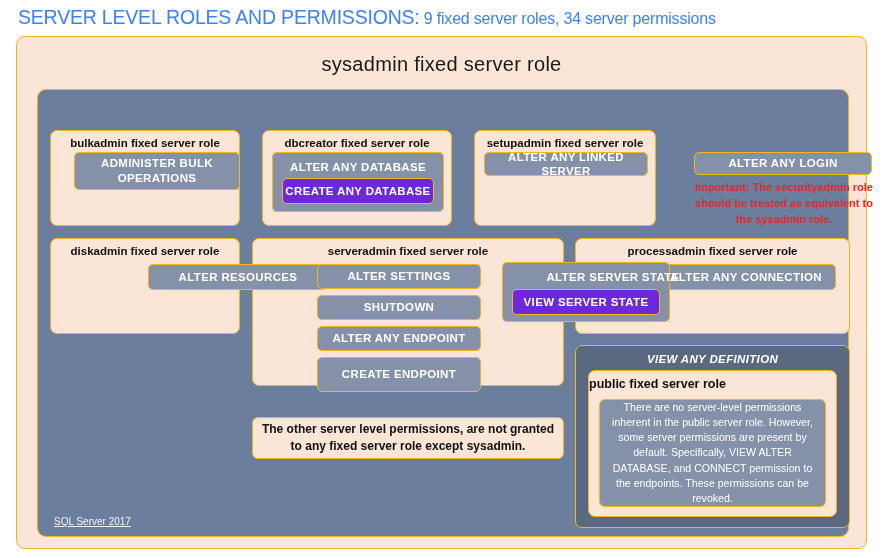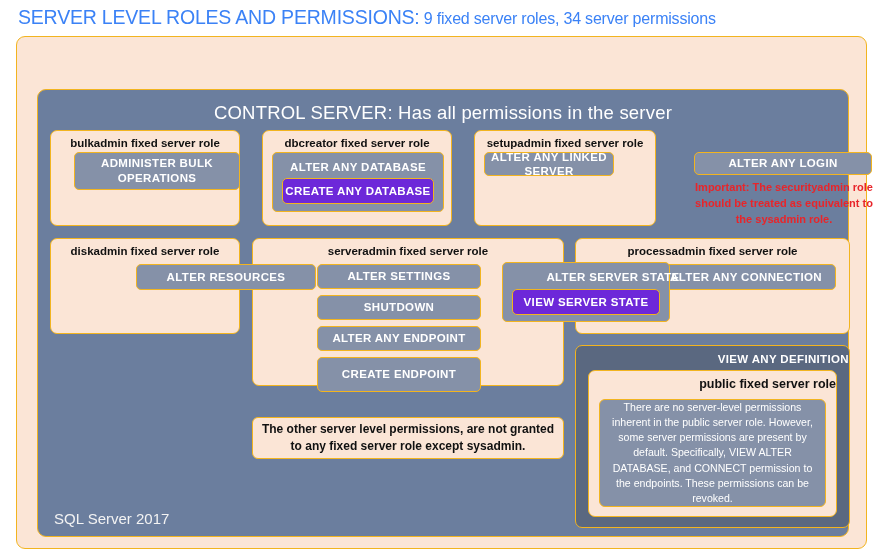--- a/index.html
+++ b/index.html
@@ -83,22 +83,23 @@
     width: 100%;
     text-align: center;
     font-size: 18.5px;
     color: #ffffff;
     letter-spacing: 0.2px;
   }
   .sql-version {
     position: absolute;
     left: 16px;
     bottom: 9px;
-    font-size: 15px;
+    font-size: 10px;
     color: #f3f3f3;
+    text-decoration: underline;
   }
 
   
   .role-box {
     position: absolute;
     background: #fbe5d6;
     border: 1.5px solid #f2b41f;
     border-radius: 7px;
     box-sizing: border-box;
   }
@@ -170,43 +171,44 @@
     background: #5a6880;
     border: 1.4px solid #f2b41f;
     border-radius: 7px;
     box-sizing: border-box;
   }
   .view-any-def-title {
     position: absolute;
     left: 0;
     top: 7px;
     width: 100%;
-    text-align: right;
+    text-align: center;
     font-size: 11.5px;
     font-weight: bold;
     color: #ffffff;
     letter-spacing: 0.35px;
+    font-style: italic;
   }
   .public-box {
     position: absolute;
     left: 12px;
     top: 24px;
     right: 12px;
     bottom: 10px;
     background: #fbe5d6;
     border: 1.5px solid #f2b41f;
     border-radius: 7px;
     box-sizing: border-box;
   }
   .public-title {
     position: absolute;
     left: 0;
     top: 6px;
     width: 100%;
-    text-align: right;
+    text-align: left;
     font-size: 12.5px;
     font-weight: bold;
     color: #111111;
   }
   .public-note {
     position: absolute;
     left: 10px;
     top: 28px;
     right: 10px;
     bottom: 9px;
@@ -228,55 +230,55 @@
 </head>
 <body>
 
 <div id="canvas">
 
   <div class="header">
     <span class="h-main">SERVER LEVEL ROLES AND PERMISSIONS:</span><span class="h-sub"> 9 fixed server roles, 34 server permissions</span>
   </div>
 
   <div class="sysadmin-panel">
+    <div class="sysadmin-title">sysadmin fixed server role</div>
 
     <div class="control-panel">
-      <div class="control-title">CONTROL SERVER: Has all permissions in the server</div>
       <div class="sql-version">SQL Server 2017</div>
 
       <div class="role-box" style="left:12px; top:40px; width:190px; height:96px;">
         <div class="role-title">bulkadmin fixed server role</div>
       </div>
       <div class="perm two-line" style="left:36px; top:62px; width:166px; height:38px;">ADMINISTER  BULK OPERATIONS</div>
 
       <div class="role-box" style="left:224px; top:40px; width:190px; height:96px;">
         <div class="role-title">dbcreator fixed server role</div>
       </div>
       <div class="perm" style="left:234px; top:62px; width:172px; height:60px;">
         <span style="position:absolute; left:0; top:7px; width:100%; text-align:center;">ALTER ANY DATABASE</span>
       </div>
       <div class="perm dark" style="left:244px; top:88px; width:152px; height:26px;">CREATE  ANY DATABASE</div>
 
       <div class="role-box" style="left:436px; top:40px; width:182px; height:96px;">
         <div class="role-title">setupadmin fixed server role</div>
       </div>
-      <div class="perm" style="left:446px; top:62px; width:130px; height:24px;">ALTER ANY LINKED SERVER</div>
+      <div class="perm" style="left:446px; top:62px; width:164px; height:24px;">ALTER ANY LINKED SERVER</div>
 
       <div class="perm" style="left:656px; top:62px; width:178px; height:23px;">ALTER ANY LOGIN</div>
       <div class="note-red" style="left:650px; top:90px; width:192px;">Important:  The securityadmin role should  be treated as equivalent to the  sysadmin role.</div>
 
       <div class="role-box" style="left:12px; top:148px; width:190px; height:96px;">
         <div class="role-title">diskadmin fixed server role</div>
       </div>
 
       <div class="role-box" style="left:214px; top:148px; width:312px; height:148px;">
         <div class="role-title">serveradmin fixed server role</div>
       </div>
 
-      <div class="perm" style="left:98px; top:174px; width:180px; height:26px;">ALTER RESOURCES</div>
+      <div class="perm" style="left:110px; top:174px; width:180px; height:26px;">ALTER RESOURCES</div>
 
       <div class="role-box" style="left:537px; top:148px; width:275px; height:96px;">
         <div class="role-title">processadmin fixed server role</div>
       </div>
       <div class="perm" style="left:618px; top:174px; width:180px; height:26px;">ALTER ANY CONNECTION</div>
 
       <div class="perm" style="left:279px; top:174px; width:164px; height:25px;">ALTER SETTINGS</div>
       <div class="perm" style="left:279px; top:205px; width:164px; height:25px;">SHUTDOWN</div>
       <div class="perm" style="left:279px; top:236px; width:164px; height:25px;">ALTER ANY ENDPOINT</div>
       <div class="perm" style="left:279px; top:267px; width:164px; height:35px;">CREATE  ENDPOINT</div>

